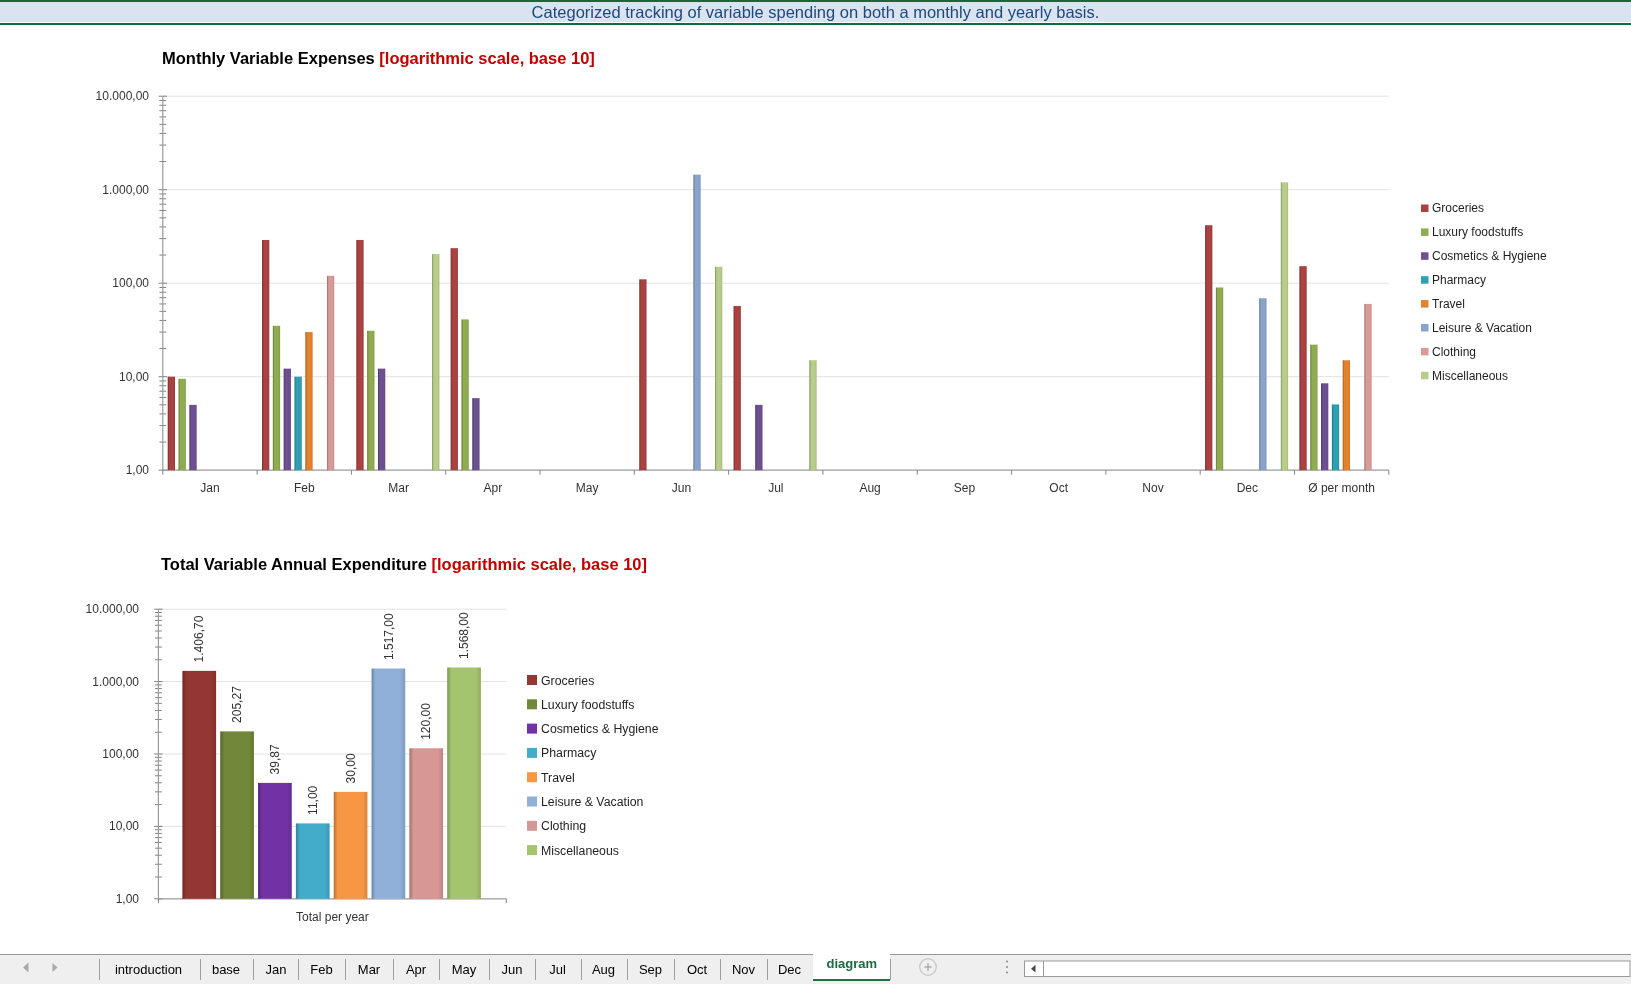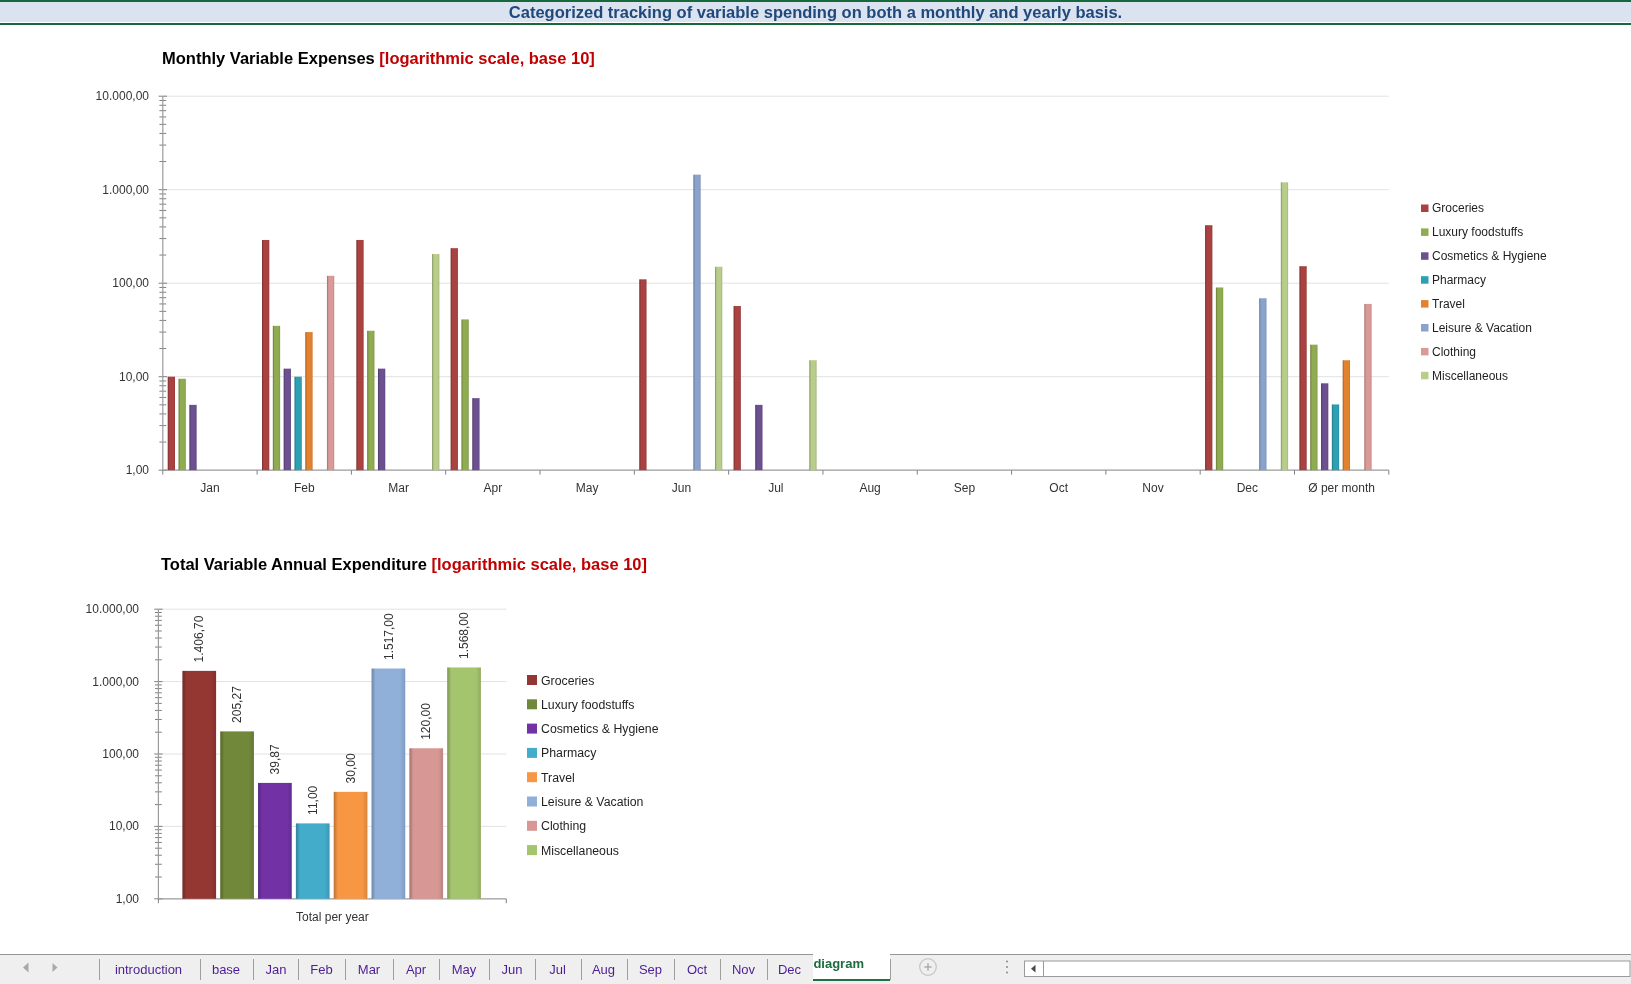--- a/index.html
+++ b/index.html
@@ -1,22 +1,22 @@
 <!DOCTYPE html>
 <html><head><meta charset="utf-8"><style>
 *{margin:0;padding:0;box-sizing:border-box}
 html,body{width:1631px;height:984px;background:#fff;font-family:"Liberation Sans",sans-serif;overflow:hidden}
 #hdr{position:absolute;left:0;top:0;width:1631px;height:25px}
 #hdrtop{position:absolute;left:0;top:0;width:100%;height:1.5px;background:#17683B}
-#hdrbg{position:absolute;left:0;top:1.5px;width:100%;height:20.5px;background:#DBE3F0;text-align:center;line-height:20.5px;font-size:16.5px;font-weight:bold;color:#20497B}
+#hdrbg{position:absolute;left:0;top:1.5px;width:100%;height:20.5px;background:#DBE3F0;text-align:center;line-height:20.5px;font-size:16.5px;font-weight:normal;color:#20497B}
 #hdrbot{position:absolute;left:0;top:22.9px;width:100%;height:2px;background:#17683B}
 #strip{position:absolute;left:0;top:953.5px;width:1631px;height:30.5px;background:#F0EFEF;border-top:1px solid #969696}
 .dv{position:absolute;top:4px;height:21px;width:1px;background:#9e9e9e}
-.tb{position:absolute;top:0;height:29.5px;line-height:29.5px;transform:translateX(-50%);font-size:13px;color:#4c1d95;white-space:nowrap}
-#atab{position:absolute;left:813.4px;top:950px;width:76.8px;height:30.7px;background:#fff;border-bottom:2.8px solid #1E7145;text-align:left;line-height:27px;font-size:13px;font-weight:bold;color:#1C6B41;z-index:3}
+.tb{position:absolute;top:0;height:29.5px;line-height:29.5px;transform:translateX(-50%);font-size:13px;color:#000000;white-space:nowrap}
+#atab{position:absolute;left:813.4px;top:950px;width:76.8px;height:30.7px;background:#fff;border-bottom:2.8px solid #1E7145;text-align:center;line-height:27px;font-size:13px;font-weight:bold;color:#1C6B41;z-index:3}
 svg{z-index:2}
 </style></head><body>
 <div id="hdr">
     <div id="hdrtop"></div>
     <div id="hdrbg">Categorized tracking of variable spending on both a monthly and yearly basis.</div>
     <div id="hdrbot"></div>
   </div>
 <svg width="1631" height="984" viewBox="0 0 1631 984" style="position:absolute;left:0;top:0">
     <defs>
       <linearGradient id="gG" x1="0" y1="0" x2="1" y2="0">

